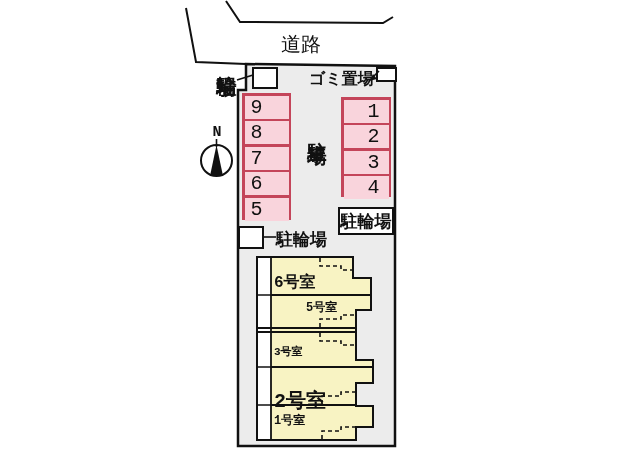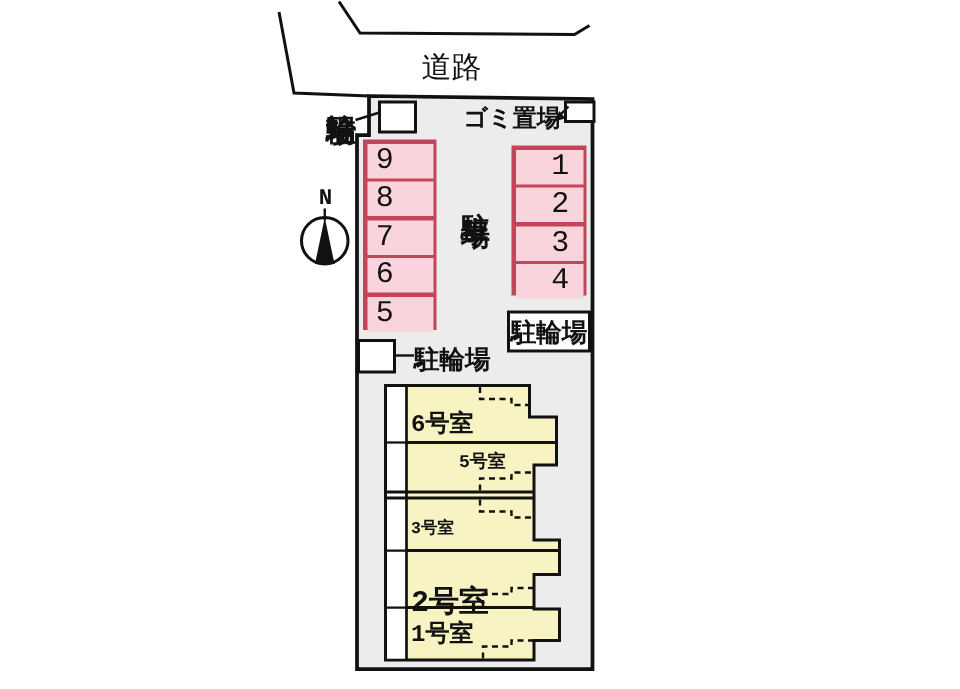--- a/index.html
+++ b/index.html
@@ -100,15 +100,15 @@
     <div class="space num-right">1</div>
     <div class="space num-right">2</div>
     <div class="space num-right">3</div>
     <div class="space num-right">4</div>
   </div>
 
   <div class="lbl" style="left:274px;top:272px;font-size:16px;font-weight:bold;text-align:center;">6号室</div>
   <div class="lbl" style="left:274px;top:299px;font-size:12px;font-weight:bold;margin-left:32px;">5号室</div>
   <div class="lbl" style="left:274px;top:344px;font-size:11px;font-weight:bold;">3号室</div>
   <div class="lbl" style="left:274px;top:375px;font-size:20px;font-weight:bold;margin-top:12px;">2号室</div>
-  <div class="lbl" style="left:274px;top:412px;font-size:16px;font-weight:bold;">1号室</div>
+  <div class="lbl" style="left:274px;top:412px;font-size:12px;font-weight:bold;">1号室</div>
 
 </div>
 
 </body></html>

